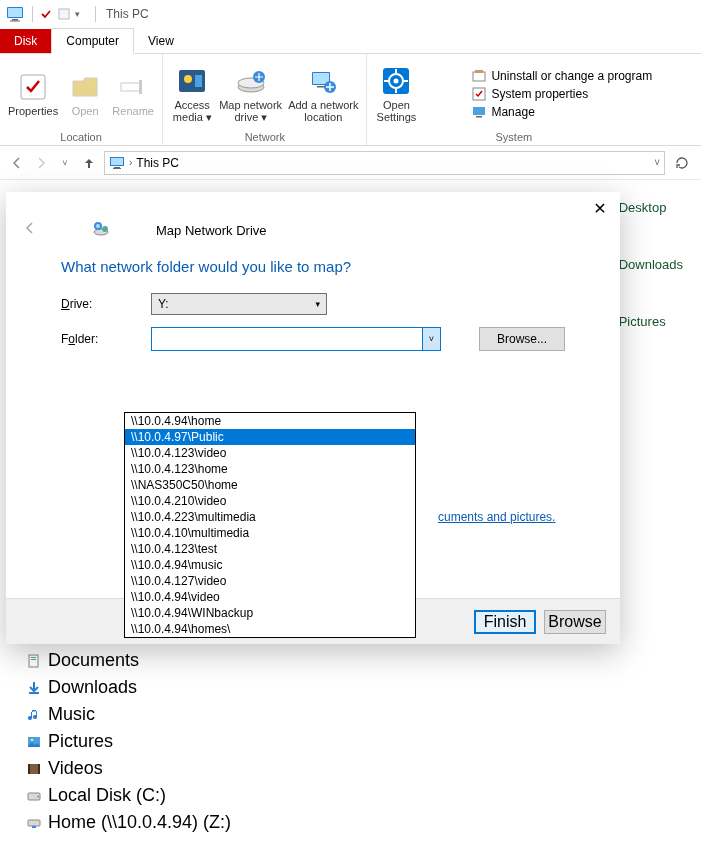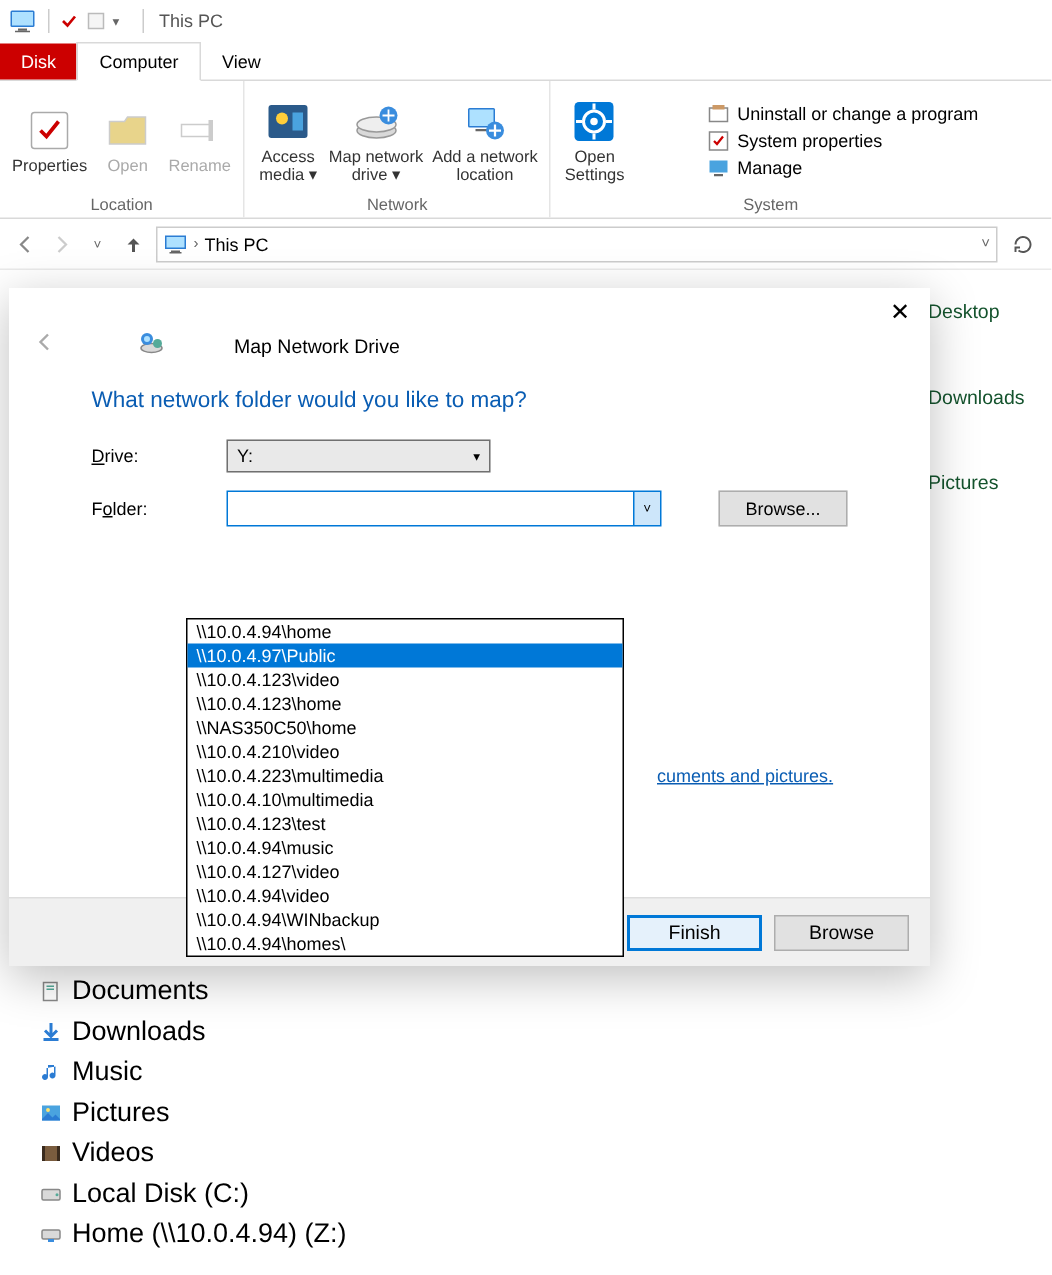--- a/index.html
+++ b/index.html
@@ -70,21 +70,21 @@
   
   .dropdown { position: absolute; left: 118px; top: 220px; width: 292px; border: 1px solid #000; background: #fff; z-index: 20; font-size: 12px; }
   .dd-item { padding: 1px 6px; white-space: nowrap; }
   .dd-item.sel { background: #0078d7; color: #fff; }
 
   
   .dlg-link { color: #0a5db3; text-decoration: underline; font-size: 12px; position: absolute; left: 432px; top: 318px; }
 
   
   .dlg-footer { position: absolute; bottom: 0; left: 0; right: 0; height: 46px; background: #f0f0f0; border-top: 1px solid #ddd; display: flex; align-items: center; justify-content: flex-end; padding: 0 14px; gap: 8px; }
-  .dlg-btn { width: 90px; height: 24px; border: 1px solid #adadad; background: #e1e1e1; font-size: 13px; display: flex; align-items: center; justify-content: center; }
+  .dlg-btn { width: 62px; height: 24px; border: 1px solid #adadad; background: #e1e1e1; font-size: 16px; display: flex; align-items: center; justify-content: center; }
   .dlg-btn.primary { border: 2px solid #0078d7; background: #e5f1fb; }
 
   
   svg { display: block; }
 </style>
 </head>
 <body>
 
 <div class="titlebar">
   <span class="tb-icon">

